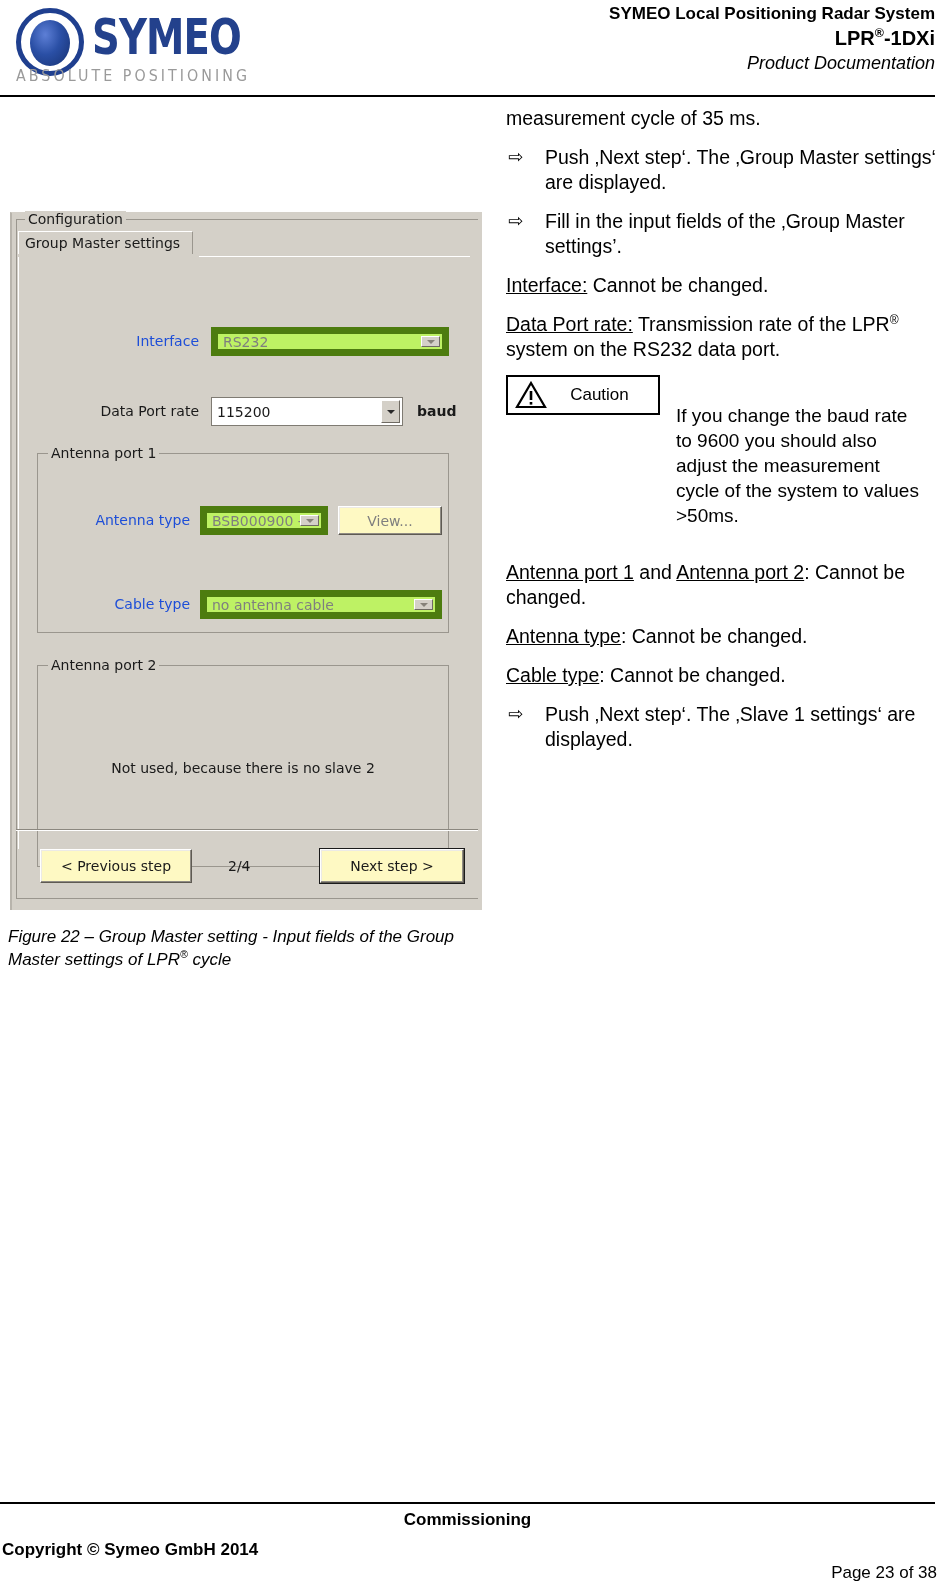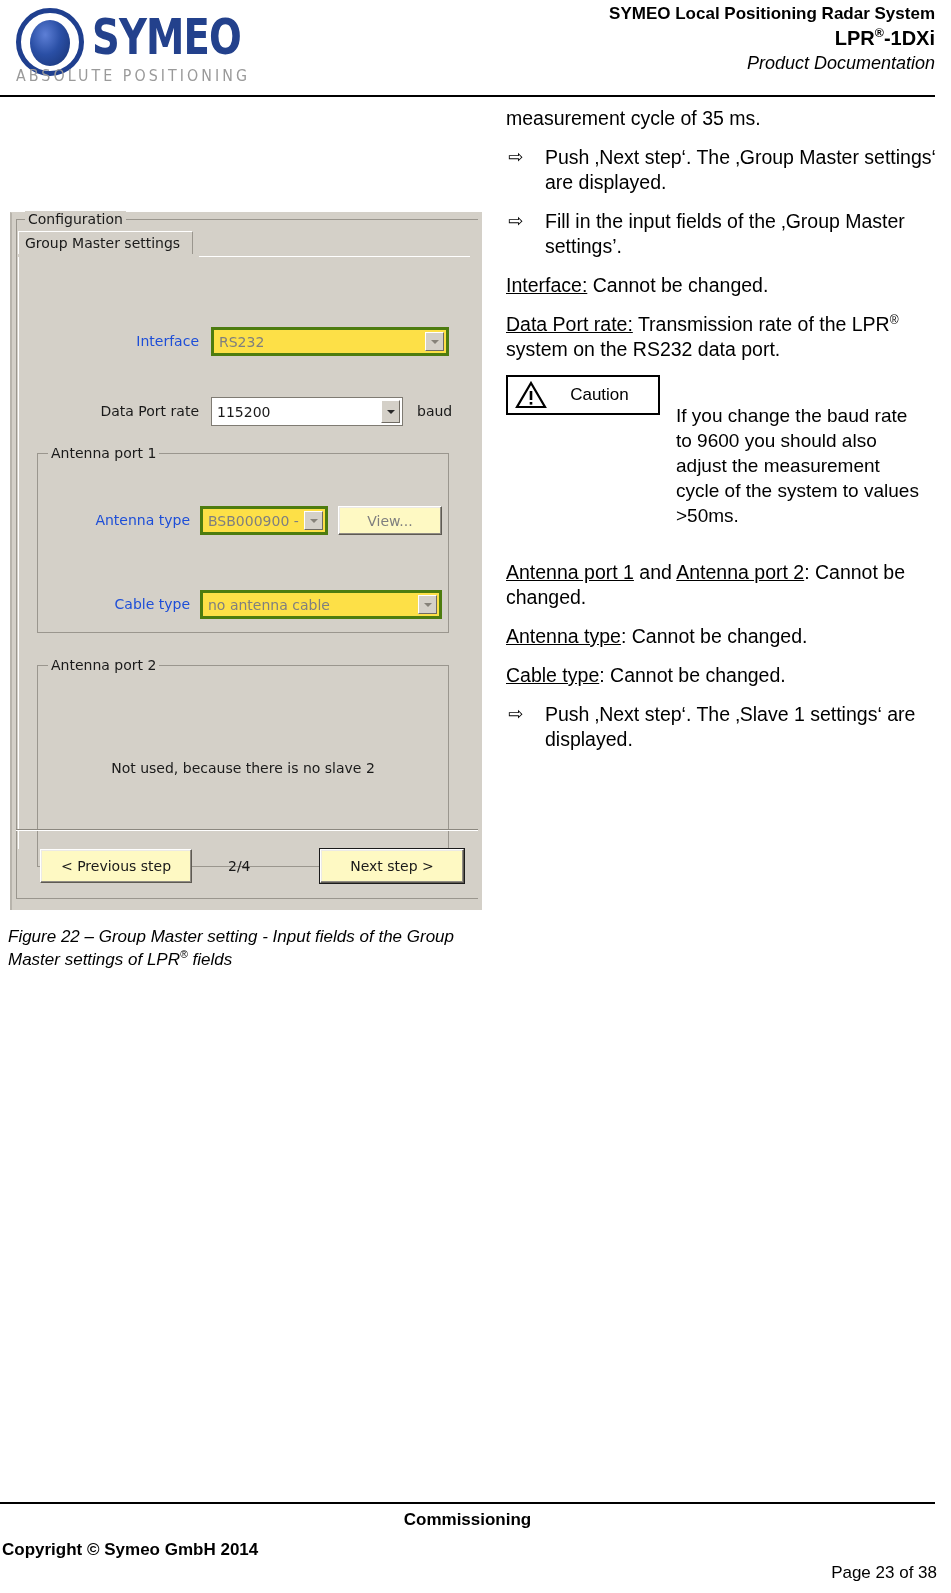--- a/index.html
+++ b/index.html
@@ -170,21 +170,21 @@
   .field-label.disabled { color: #1d4ed8; }
 
   .combo {
     position: absolute;
     background: #ffffff;
     border: 1px solid #7f7b73;
     box-sizing: border-box;
     display: flex;
     align-items: center;
   }
-  .combo.disabled { background: #fde047; border: 3px solid #4d7c0f; }
+  .combo.disabled { background: #bef264; border: 7px solid #4d7c0f; }
   .combo .combo-value {
     flex: 1;
     padding-left: 5px;
     font-size: 14px;
     white-space: nowrap;
     overflow: hidden;
   }
   .combo.disabled .combo-value { color: #7f7f7f; }
   .combo .combo-arrow {
     width: 19px;
@@ -203,21 +203,21 @@
     left: 50%; top: 50%;
     margin-left: -4px; margin-top: -2px;
     border-left: 4px solid transparent;
     border-right: 4px solid transparent;
     border-top: 4px solid #2a2a2a;
   }
   .combo.disabled .combo-arrow::after { border-top-color: #868279; }
   .unit-label {
     position: absolute;
     font-size: 14px;
-    font-weight: normal;
+    font-weight: bold;
     white-space: nowrap;
   }
 
   .grp-box {
     position: absolute;
     border: 1px solid #9a968e;
     box-sizing: border-box;
   }
   .grp-box > .grp-legend {
     position: absolute;
@@ -432,21 +432,21 @@
 
   </div>
 
   <div class="footer-sep"></div>
   <div class="btn" style="left:28px; top:636px; width:152px; height:34px;">&lt; Previous step</div>
   <div class="step-counter" style="left:216px; top:645px;">2/4</div>
   <div class="btn default" style="left:308px; top:636px; width:144px; height:34px;">Next step &gt;</div>
 
 </div>
 
-<div class="figure-caption"><span>Figure 22 – Group Master setting - Input fields of the Group Master settings of LPR</span><sup>®</sup><span> fields</span></div>
+<div class="figure-caption"><span>Figure 22 – Group Master setting - Input fields of the Group Master settings of LPR</span><sup>®</sup><span> cycle</span></div>
 
 <div class="body-col">
 
   <p class="para">measurement cycle of 35 ms.</p>
 
   <div class="bullet">
     <span class="arrow-glyph">⇨</span>
     <span>Push ‚Next step‘. The ‚Group Master settings‘ are displayed.</span>
   </div>
 

